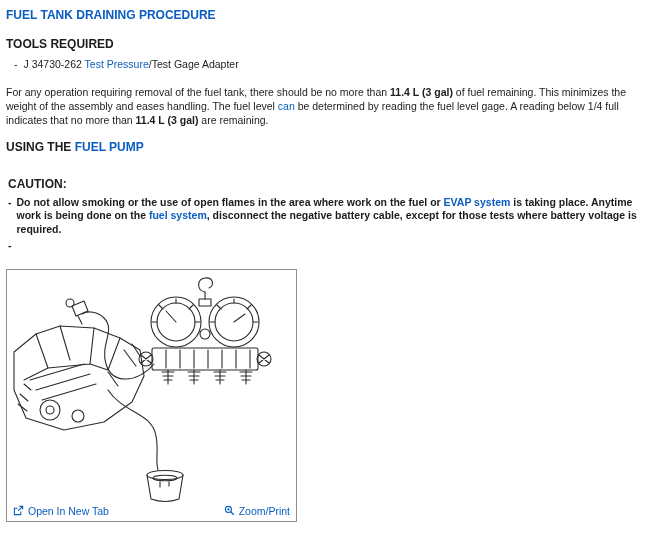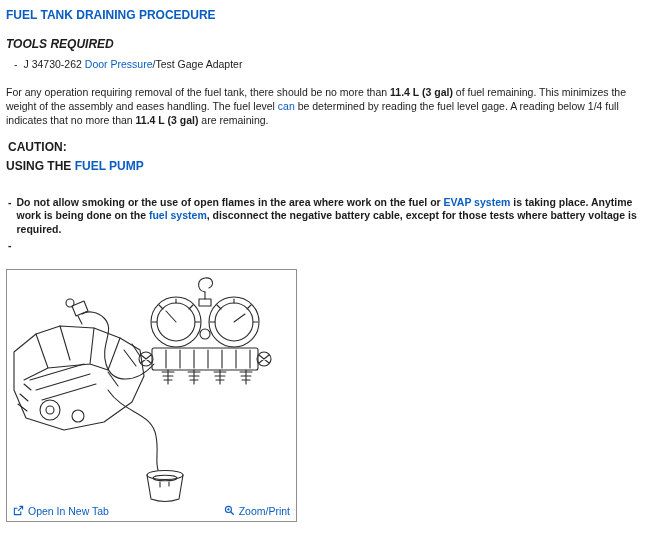--- a/index.html
+++ b/index.html
@@ -7,21 +7,21 @@
   body {
     width:650px; height:533px; overflow:hidden;
     font-family:"Liberation Sans", sans-serif;
     font-size:10.5px; color:var(--text-color,#1c1c1c);
     padding:8px 9px 0 6px;
   }
   b { font-weight:bold; }
   .link { color:var(--link-color,#0a5dc2); text-decoration:none; cursor:pointer; }
   .heading { font-size:12px; font-weight:bold; }
   .page-title { color:var(--link-color,#0a5dc2); margin-bottom:15px; }
-  .tools-heading { margin-bottom:7px;font-style:italic; }
+  .tools-heading { margin-bottom:7px; }
   .tools-list { list-style:none; margin:0 0 13px 8px; }
   .tools-list li { line-height:13.5px; }
   .dash { margin-right:6px; }
   .body-text { line-height:14px; margin-bottom:13px; padding-right:2px; }
   .using-heading { margin-bottom:23px; }
   .caution-heading { margin-bottom:5px; margin-left:2px; }
   .caution-item { display:flex; font-weight:bold; line-height:13.5px; margin-left:2px; margin-bottom:3px; padding-right:2px; }
   .caution-item .dash { flex:0 0 auto; margin-right:5px; }
   .figure-box {
     width:291px; margin-top:16px; background:#fff;
@@ -35,28 +35,28 @@
 </head>
 <body>
 
 <div>
 
   <h1 class="heading page-title">FUEL TANK DRAINING PROCEDURE</h1>
 
   <h2 class="heading tools-heading">TOOLS REQUIRED</h2>
 
   <ul class="tools-list">
-    <li><span class="dash">-</span><span>J 34730-262 </span><a class="link">Door Pressure</a><span>/Test Gage Adapter</span></li>
+    <li><span class="dash">-</span><span>J 34730-262 </span><a class="link">Test Pressure</a><span>/Test Gage Adapter</span></li>
   </ul>
 
   <p class="body-text"><span>For any operation requiring removal of the fuel tank, there should be no more than </span><b>11.4 L (3 gal)</b><span> of fuel remaining. This minimizes the weight of the assembly and eases handling. The fuel level </span><a class="link">can</a><span> be determined by reading the fuel level gage. A reading below 1/4 full indicates that no more than </span><b>11.4 L (3 gal)</b><span> are remaining.</span></p>
 
+  <h2 class="heading using-heading"><span>USING THE </span><a class="link">FUEL PUMP</a></h2>
+
   <h2 class="heading caution-heading">CAUTION:</h2>
-
-  <h2 class="heading using-heading"><span>USING THE </span><a class="link">FUEL PUMP</a></h2>
 
   <div class="caution-item">
     <span class="dash">-</span>
     <span><span>Do not allow smoking or the use of open flames in the area where work on the fuel or </span><a class="link">EVAP system</a><span> is taking place. Anytime work is being done on the </span><a class="link">fuel system</a><span>, disconnect the negative battery cable, except for those tests where battery voltage is required.</span></span>
   </div>
 
   <div class="caution-item">
     <span class="dash">-</span>
   </div>
 

